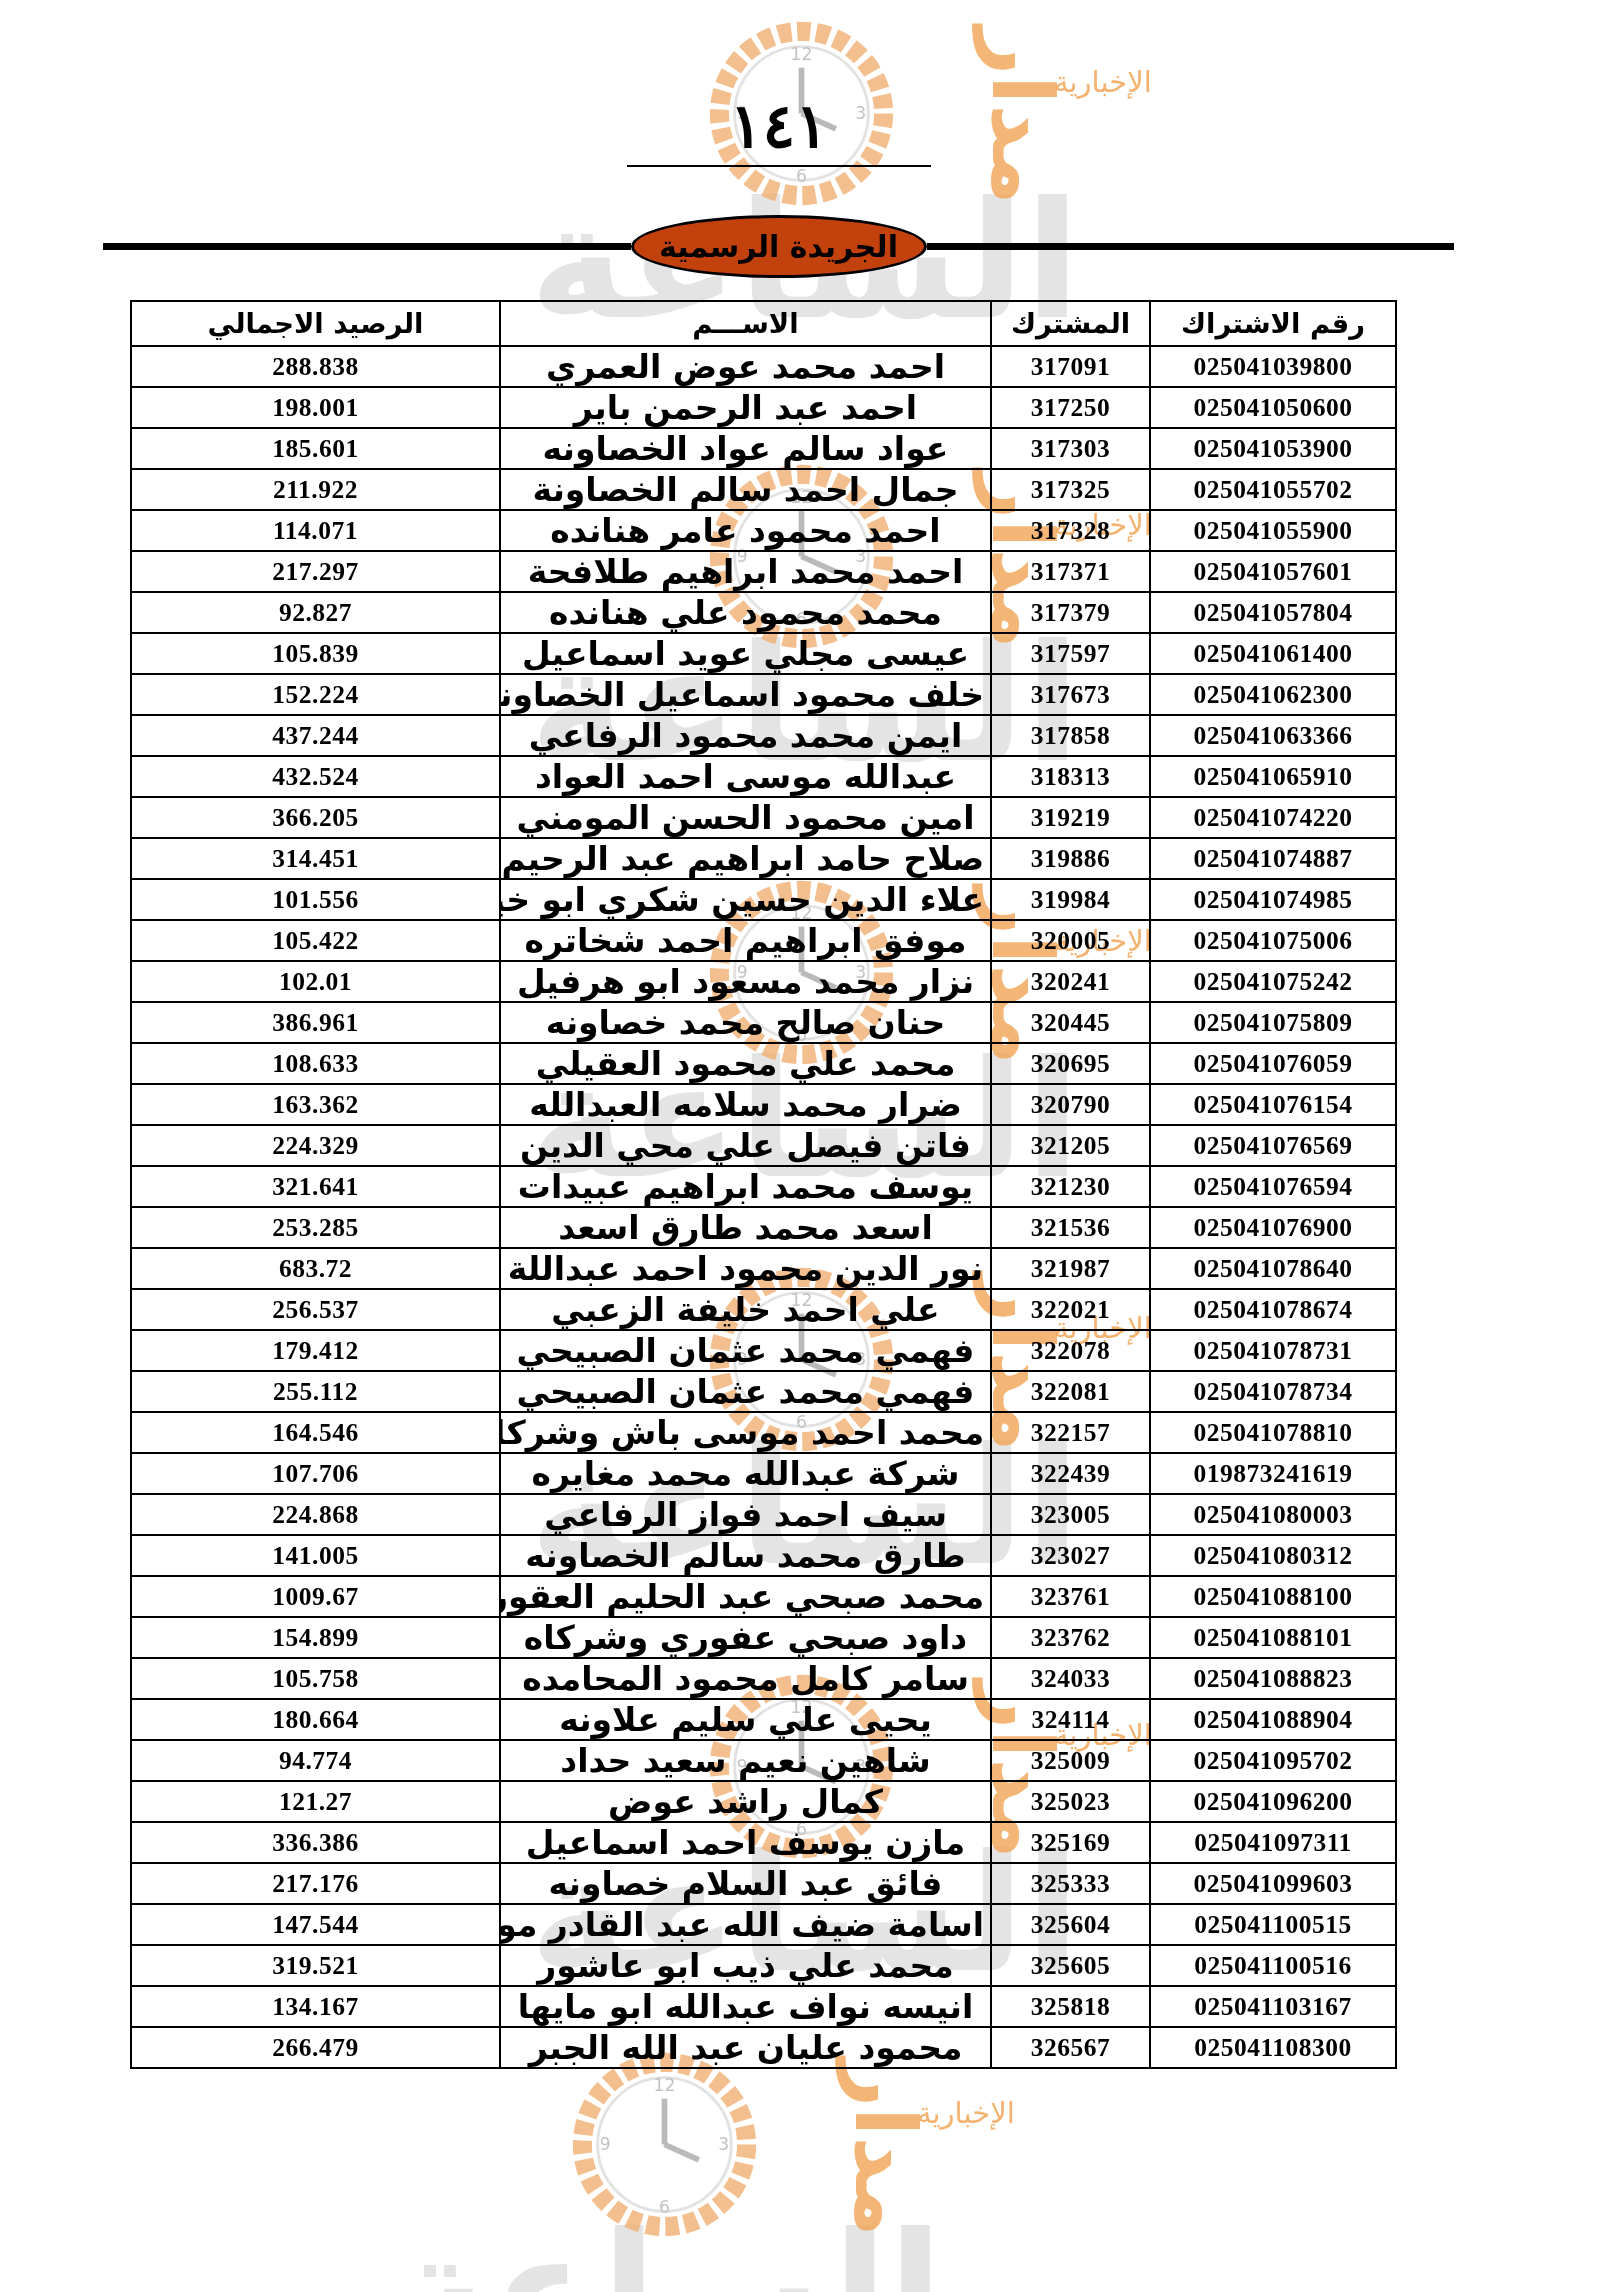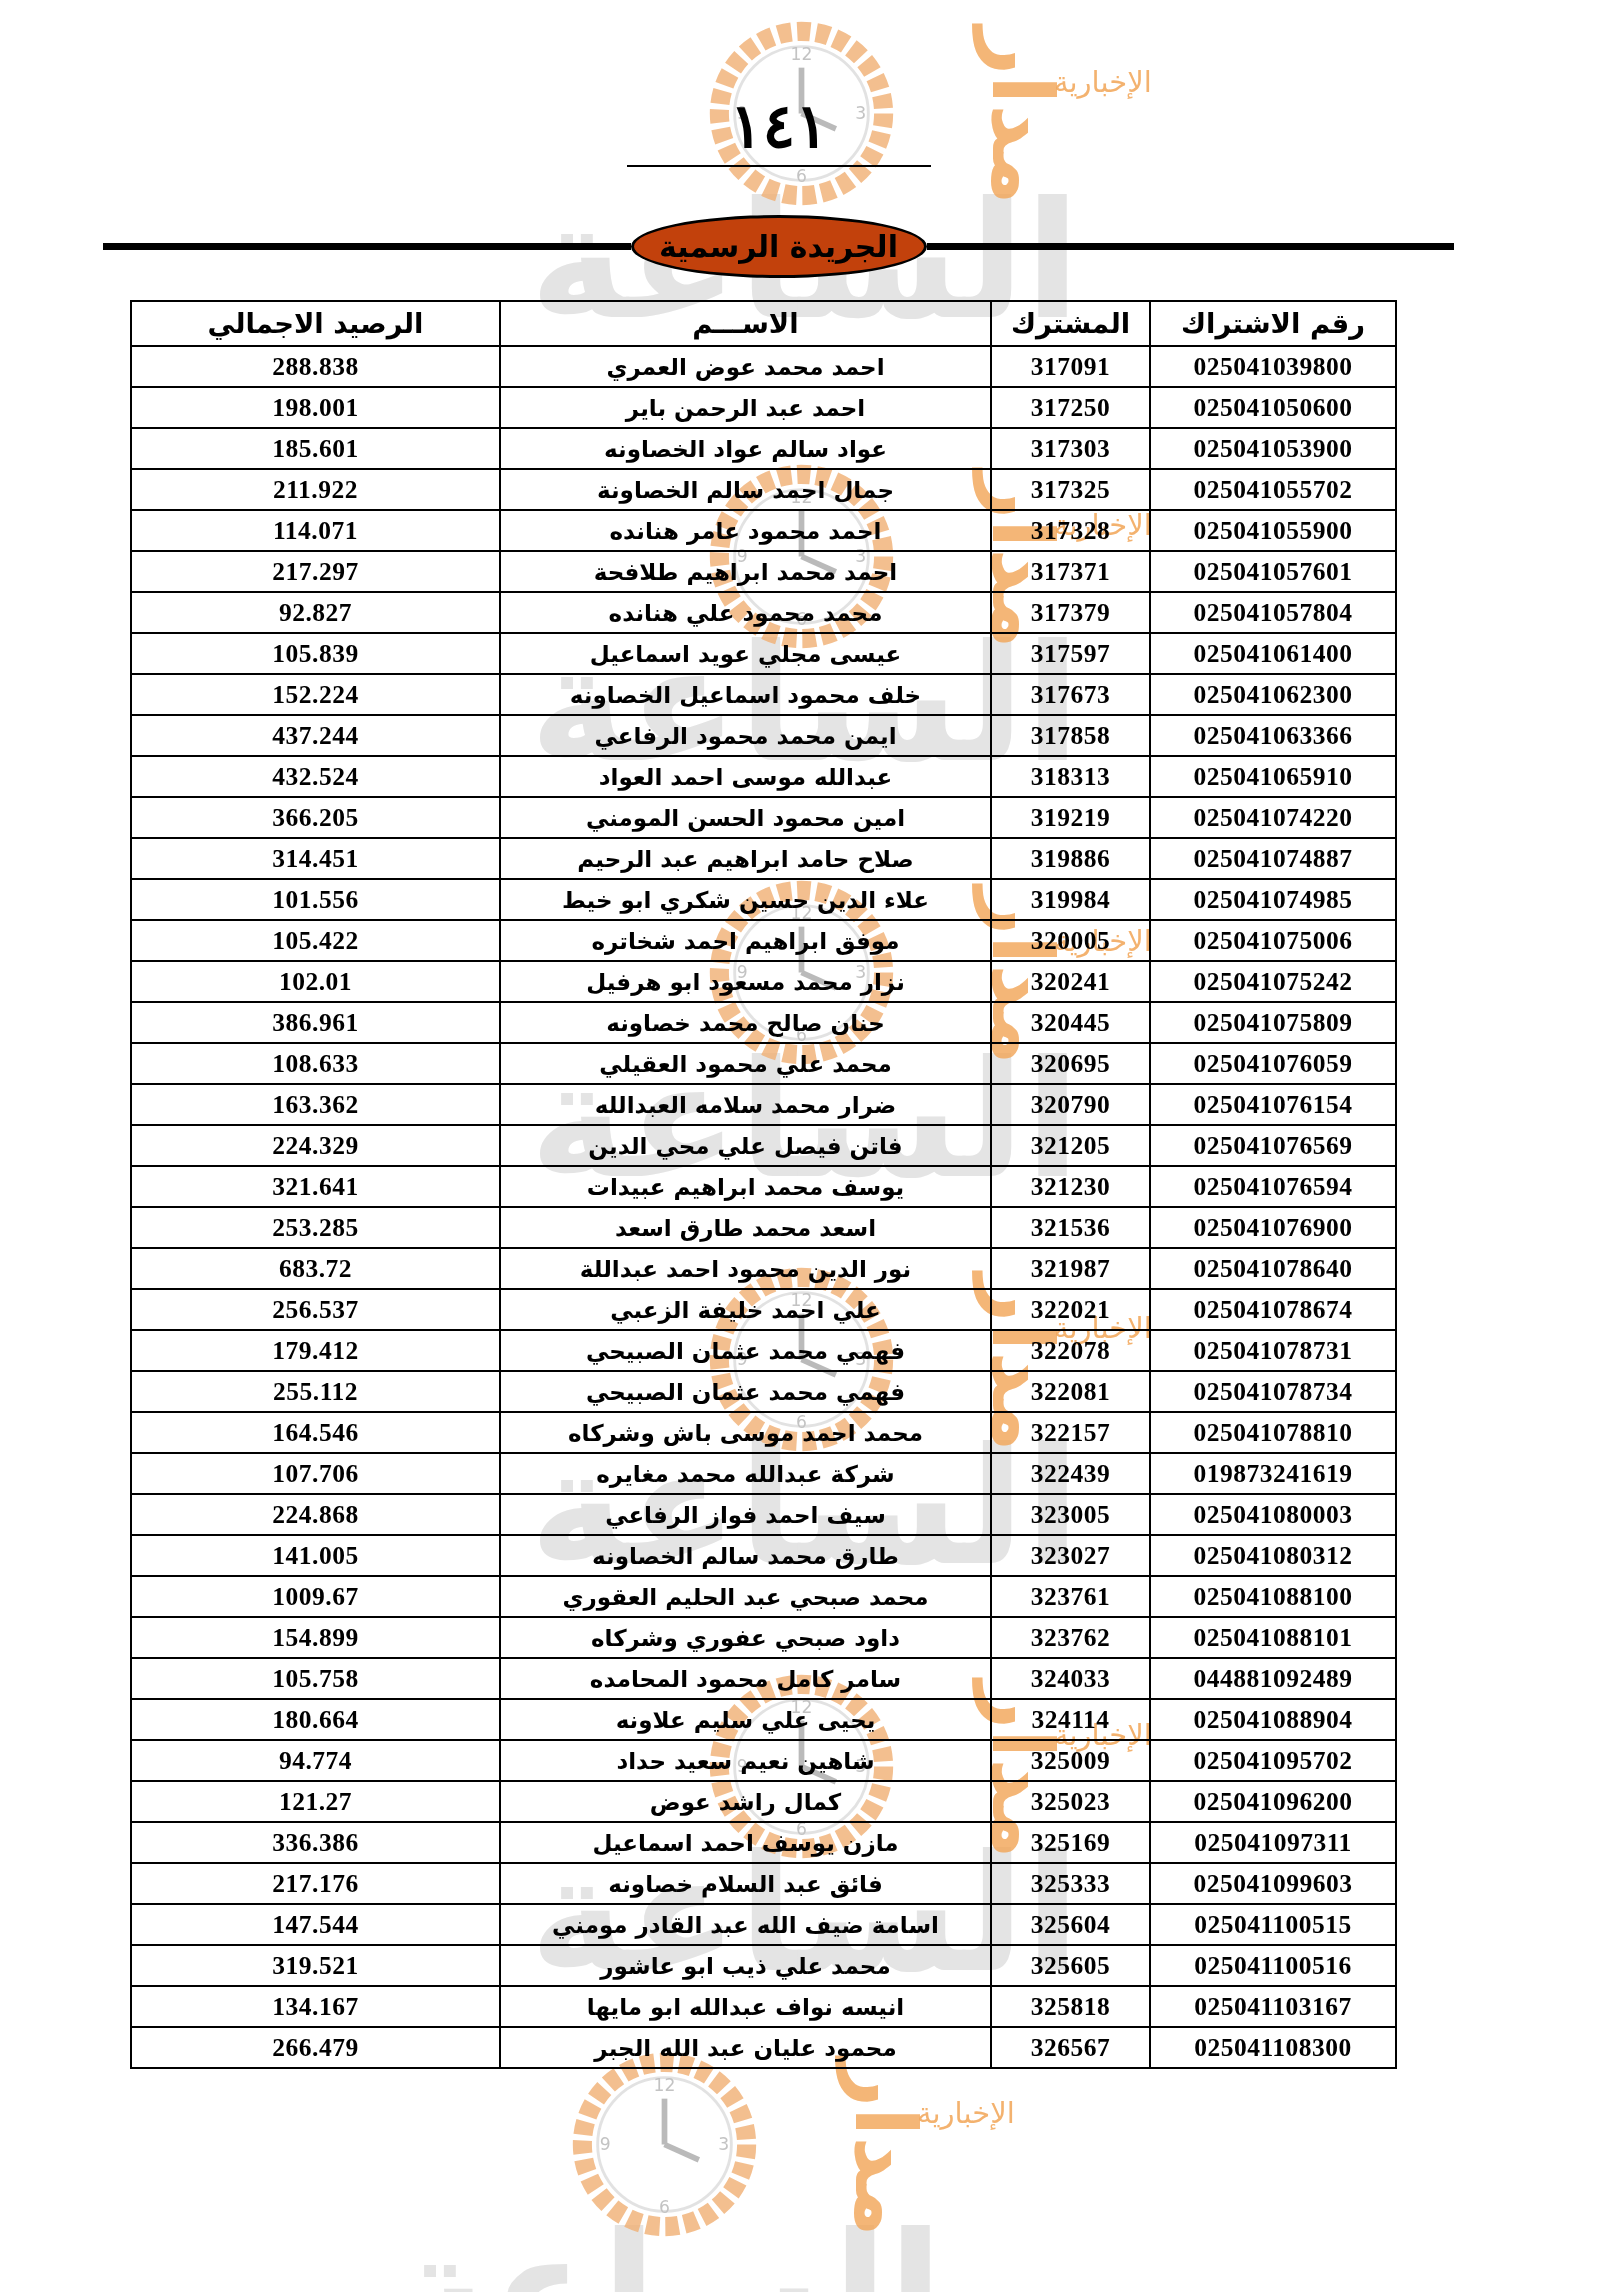--- a/index.html
+++ b/index.html
@@ -76,21 +76,21 @@
     text-align:center; vertical-align:middle;
     font-weight:bold;
     padding:0 5.9px;
     box-sizing:border-box;
     background:transparent;
     overflow:hidden; white-space:nowrap;
   }
   .data-table thead th { height:45px; font-size:27.4px; }
   .data-table tbody td { height:41px; font-size:25.5px; }
   .data-table .num { font-family:"Liberation Serif", serif; letter-spacing:0.5px; }
-  .data-table .name { font-size:23px; }
+  .data-table .name { font-size:33px; }
 </style>
 </head>
 <body>
 
 <div class="page">
 
   <div class="wm wm-1">
     <div class="wm-gray">الساعة</div>
     <svg class="wm-clock" viewBox="0 0 100 100">
       <circle cx="50" cy="50" r="43" fill="#ffffff" stroke="#f1b074" stroke-width="10" stroke-dasharray="7 3"></circle>
@@ -430,21 +430,21 @@
     </tr>
 
     <tr>
       <td class="num">025041088101</td>
       <td class="num">323762</td>
       <td class="name">داود صبحي عفوري وشركاه</td>
       <td class="num">154.899</td>
     </tr>
 
     <tr>
-      <td class="num">044881092489</td>
+      <td class="num">025041088823</td>
       <td class="num">324033</td>
       <td class="name">سامر كامل محمود المحامده</td>
       <td class="num">105.758</td>
     </tr>
 
     <tr>
       <td class="num">025041088904</td>
       <td class="num">324114</td>
       <td class="name">يحيى علي سليم علاونه</td>
       <td class="num">180.664</td>

